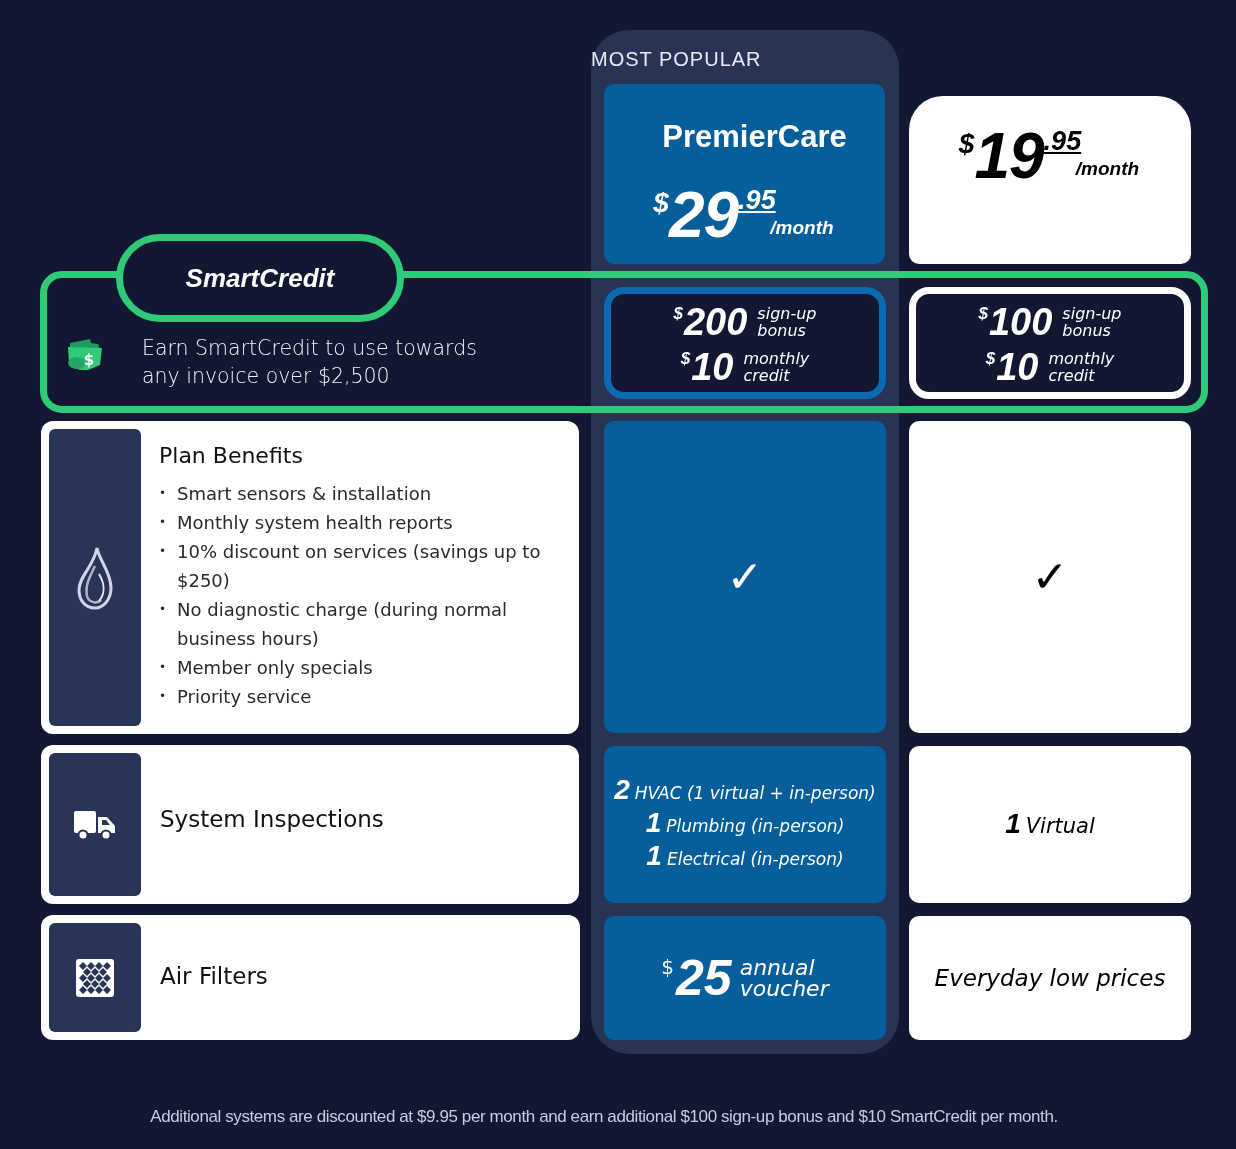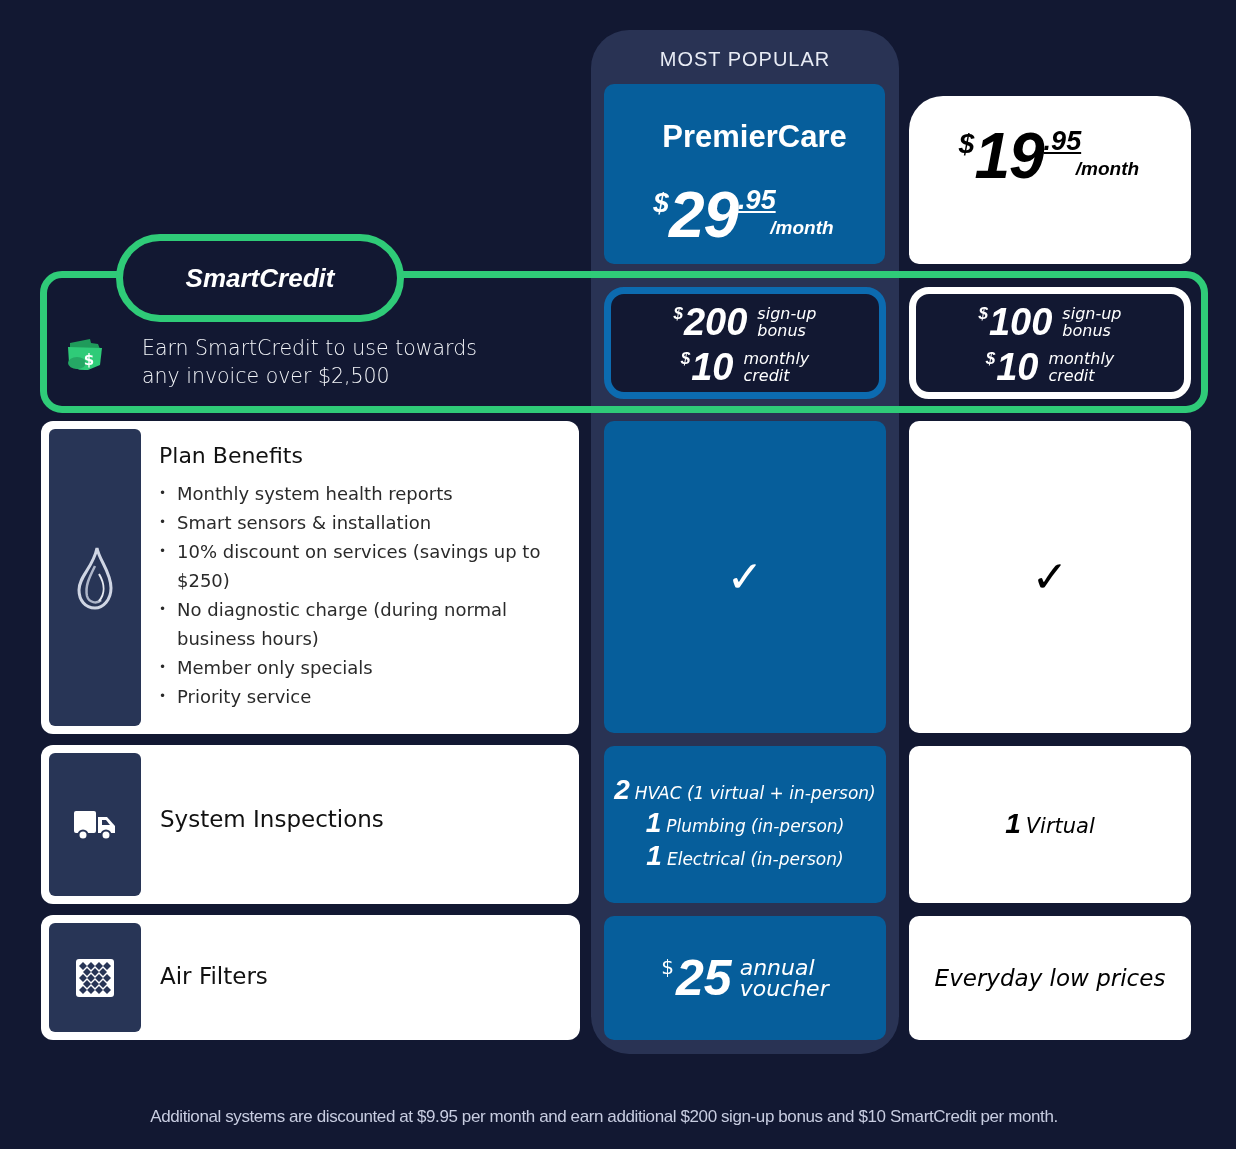--- a/index.html
+++ b/index.html
@@ -3,21 +3,21 @@
 <meta charset="utf-8">
 <style>
   * { box-sizing: border-box; margin: 0; padding: 0; }
   html, body { width: 1236px; height: 1149px; background: #121832; overflow: hidden; }
   body { position: relative; font-family: "DejaVu Sans", sans-serif; color: #fff; }
 
   .abs { position: absolute; }
 
   
   .popular-col { left: 591px; top: 30px; width: 308px; height: 1024px; background: #293354; border-radius: 38px; }
-  .popular-label { left: 591px; top: 48px; width: 308px; text-align: center; font-size: 20px; letter-spacing: 1px; color: #e8ecf5; font-family: "Liberation Sans", sans-serif; }
+  .popular-label { left: 591px; top: 48px; width: 308px; font-size: 20px; letter-spacing: 1px; color: #e8ecf5; font-family: "Liberation Sans", sans-serif; }
 
   
   .plan-head { border-radius: 10px; text-align: center; }
   .premier-head { left: 604px; top: 84px; width: 281px; height: 180px; background: #065e9b; }
   .smart-head { left: 909px; top: 96px; width: 282px; height: 168px; background: #ffffff; border-radius: 34px 34px 10px 10px; color: #000; }
   .plan-name { font-family: "Liberation Sans", sans-serif; font-weight: 700; font-size: 31px; padding-left: 20px; }
   .premier-head .plan-name { margin-top: 35px; }
   .smart-head .plan-name { margin-top: 23px; }
   .price { position: relative; display: inline-block; font-family: "Liberation Sans", sans-serif; font-weight: 700; font-style: italic; }
   .price .cur { font-size: 28px; vertical-align: top; position: relative; top: 4px; }
@@ -152,22 +152,22 @@
 <div class="abs row-card row-benefits">
   <div class="row-icon">
     <svg width="40" height="64" viewBox="0 0 40 64">
       <path d="M22 2 C24 14 36 26 36 42 C36 54 28 62 20 62 C10 62 4 54 4 44 C4 30 18 22 22 2 Z" fill="none" stroke="#d0d6e4" stroke-width="3"></path>
       <path d="M20 20 C14 32 10 40 12 50 C14 57 22 58 26 54" fill="none" stroke="#aeb6c9" stroke-width="2.5"></path>
       <path d="M24 28 C30 38 30 48 24 55" fill="none" stroke="#e6e9f0" stroke-width="2"></path>
     </svg>
   </div>
   <div class="benefits-title">Plan Benefits</div>
   <ul class="benefits-list">
+    <li>Smart sensors &amp; installation</li>
     <li>Monthly system health reports</li>
-    <li>Smart sensors &amp; installation</li>
     <li>10% discount on services (savings up to $250)</li>
     <li>No diagnostic charge (during normal business hours)</li>
     <li>Member only specials</li>
     <li>Priority service</li>
   </ul>
 </div>
 <div class="abs cell blue c-premier-benefits">
   <span class="check">✓</span>
 </div>
 <div class="abs cell white c-smart-benefits">
@@ -242,13 +242,13 @@
     <span class="txt">
         <span style="display:block">annual</span>
         <span style="display:block">voucher</span>
       </span>
   </div>
 </div>
 <div class="abs cell white c-smart-filter">
   <span class="everyday">Everyday low prices</span>
 </div>
 
-<div class="abs footnote">Additional systems are discounted at $9.95 per month and earn additional $200 sign-up bonus and $10 SmartCredit per month.</div>
+<div class="abs footnote">Additional systems are discounted at $9.95 per month and earn additional $100 sign-up bonus and $10 SmartCredit per month.</div>
 
 </body></html>

